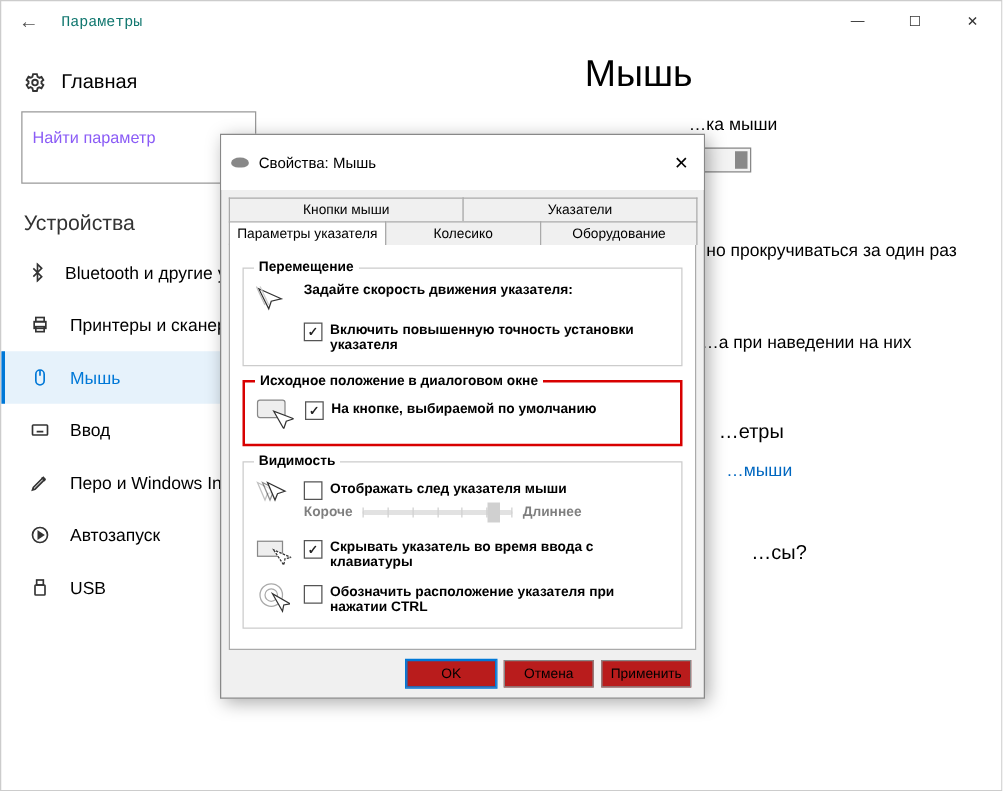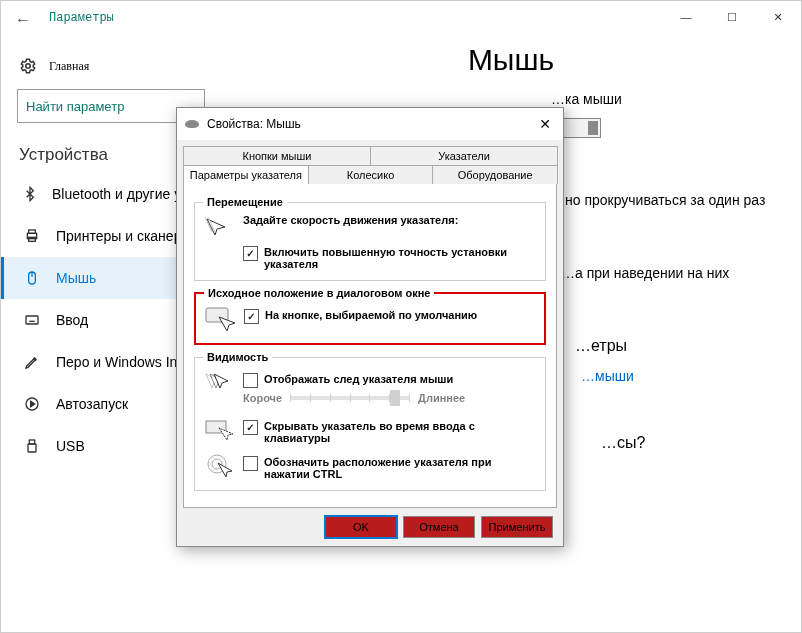--- a/index.html
+++ b/index.html
@@ -5,40 +5,40 @@
   html,body{margin:0;padding:0;font-family:"Segoe UI",Tahoma,sans-serif;background:#fff;color:#000;}
   .app{width:802px;height:633px;position:relative;overflow:hidden;border:1px solid #ccc;box-sizing:border-box;}
   
   .titlebar{display:flex;align-items:center;height:34px;padding-left:14px;}
   .titlebar .back{width:20px;color:#555;font-size:16px;}
   .titlebar .title{margin-left:14px;font-size:12px;color:#0f766e;font-family:Liberation Mono, monospace;}
   .winbtns{position:absolute;top:0;right:0;display:flex;}
   .winbtn{width:46px;height:32px;display:flex;align-items:center;justify-content:center;font-size:11px;color:#333;}
   
   .left{position:absolute;left:0;top:50px;width:220px;}
-  .home-row{display:flex;align-items:center;padding:6px 18px 10px 18px;font-size:12px;font-family:Liberation Serif, serif;}
+  .home-row{display:flex;align-items:center;padding:6px 18px 10px 18px;font-size:16px;}
   .gear{width:18px;height:18px;margin-right:12px;}
-  .search{margin:4px 16px 0 16px;border:1px solid #999;height:32px;display:flex;align-items:center;padding:0 8px;font-size:13px;color:#0f766e;}
+  .search{margin:4px 16px 0 16px;border:1px solid #999;height:32px;display:flex;align-items:flex-start;padding:12px 8px;font-size:13px;color:#8b5cf6;}
   .cat-head{padding:22px 18px 8px 18px;font-size:17px;color:#333;}
   .nav-item{display:flex;align-items:center;height:42px;padding:0 18px;font-size:14px;border-left:3px solid transparent;white-space:nowrap;overflow:hidden;}
   .nav-item.selected{border-left-color:#0078d7;color:#0078d7;background:#e6f2fb;}
   .nav-ico{width:20px;height:20px;margin-right:14px;display:flex;align-items:center;justify-content:center;font-size:14px;color:#333;}
   .nav-item.selected .nav-ico{color:#0078d7;}
   
   .main{position:absolute;left:300px;top:42px;right:20px;}
   .page-title{font-size:30px;font-weight:300;text-align:center;margin:0 0 12px -60px;}
   .main-body{font-size:14px;line-height:1.5;}
   .main-body .line{margin:10px 0 4px 0;}
   .toggle-box{display:inline-block;border:1px solid #888;width:40px;height:18px;margin:4px 0 12px 0;position:relative;background:#f3f3f3;}
   .toggle-box:after{content:"";position:absolute;right:2px;top:2px;width:10px;height:14px;background:#888;}
   .hdr{font-size:16px;font-weight:400;margin-top:26px;}
   .link{color:#0067c0;}
   
   .dialog{position:absolute;left:175px;top:106px;width:386px;background:#f0f0f0;border:1px solid #888;box-shadow:3px 3px 14px rgba(0,0,0,.35);font-size:11px;}
-  .dlg-titlebar{height:32px;background:#fff;display:flex;align-items:center;padding:0 8px;}
+  .dlg-titlebar{height:44px;background:#fff;display:flex;align-items:center;padding:0 8px;}
   .dlg-ico{width:14px;height:8px;background:#888;border-radius:50% 50% 40% 40%;margin-right:8px;}
   .dlg-title{flex:1;font-size:12px;}
   .dlg-x{width:20px;text-align:center;font-size:14px;}
   .tabs{padding:6px 6px 0 6px;}
   .tabs-row{display:flex;}
   .tab{flex:1;border:1px solid #aaa;border-bottom:none;background:#f0f0f0;text-align:center;padding:3px 0;margin-right:-1px;font-size:11px;}
   .tab.active{background:#fff;position:relative;z-index:2;}
   .tab-body{border:1px solid #aaa;background:#fff;padding:6px 10px 10px 10px;margin-top:-1px;}
   fieldset{border:1px solid #ccc;margin:6px 0;padding:6px 8px 10px 8px;font-weight:bold;}
   fieldset.hl{border:2px solid #d80000;}

